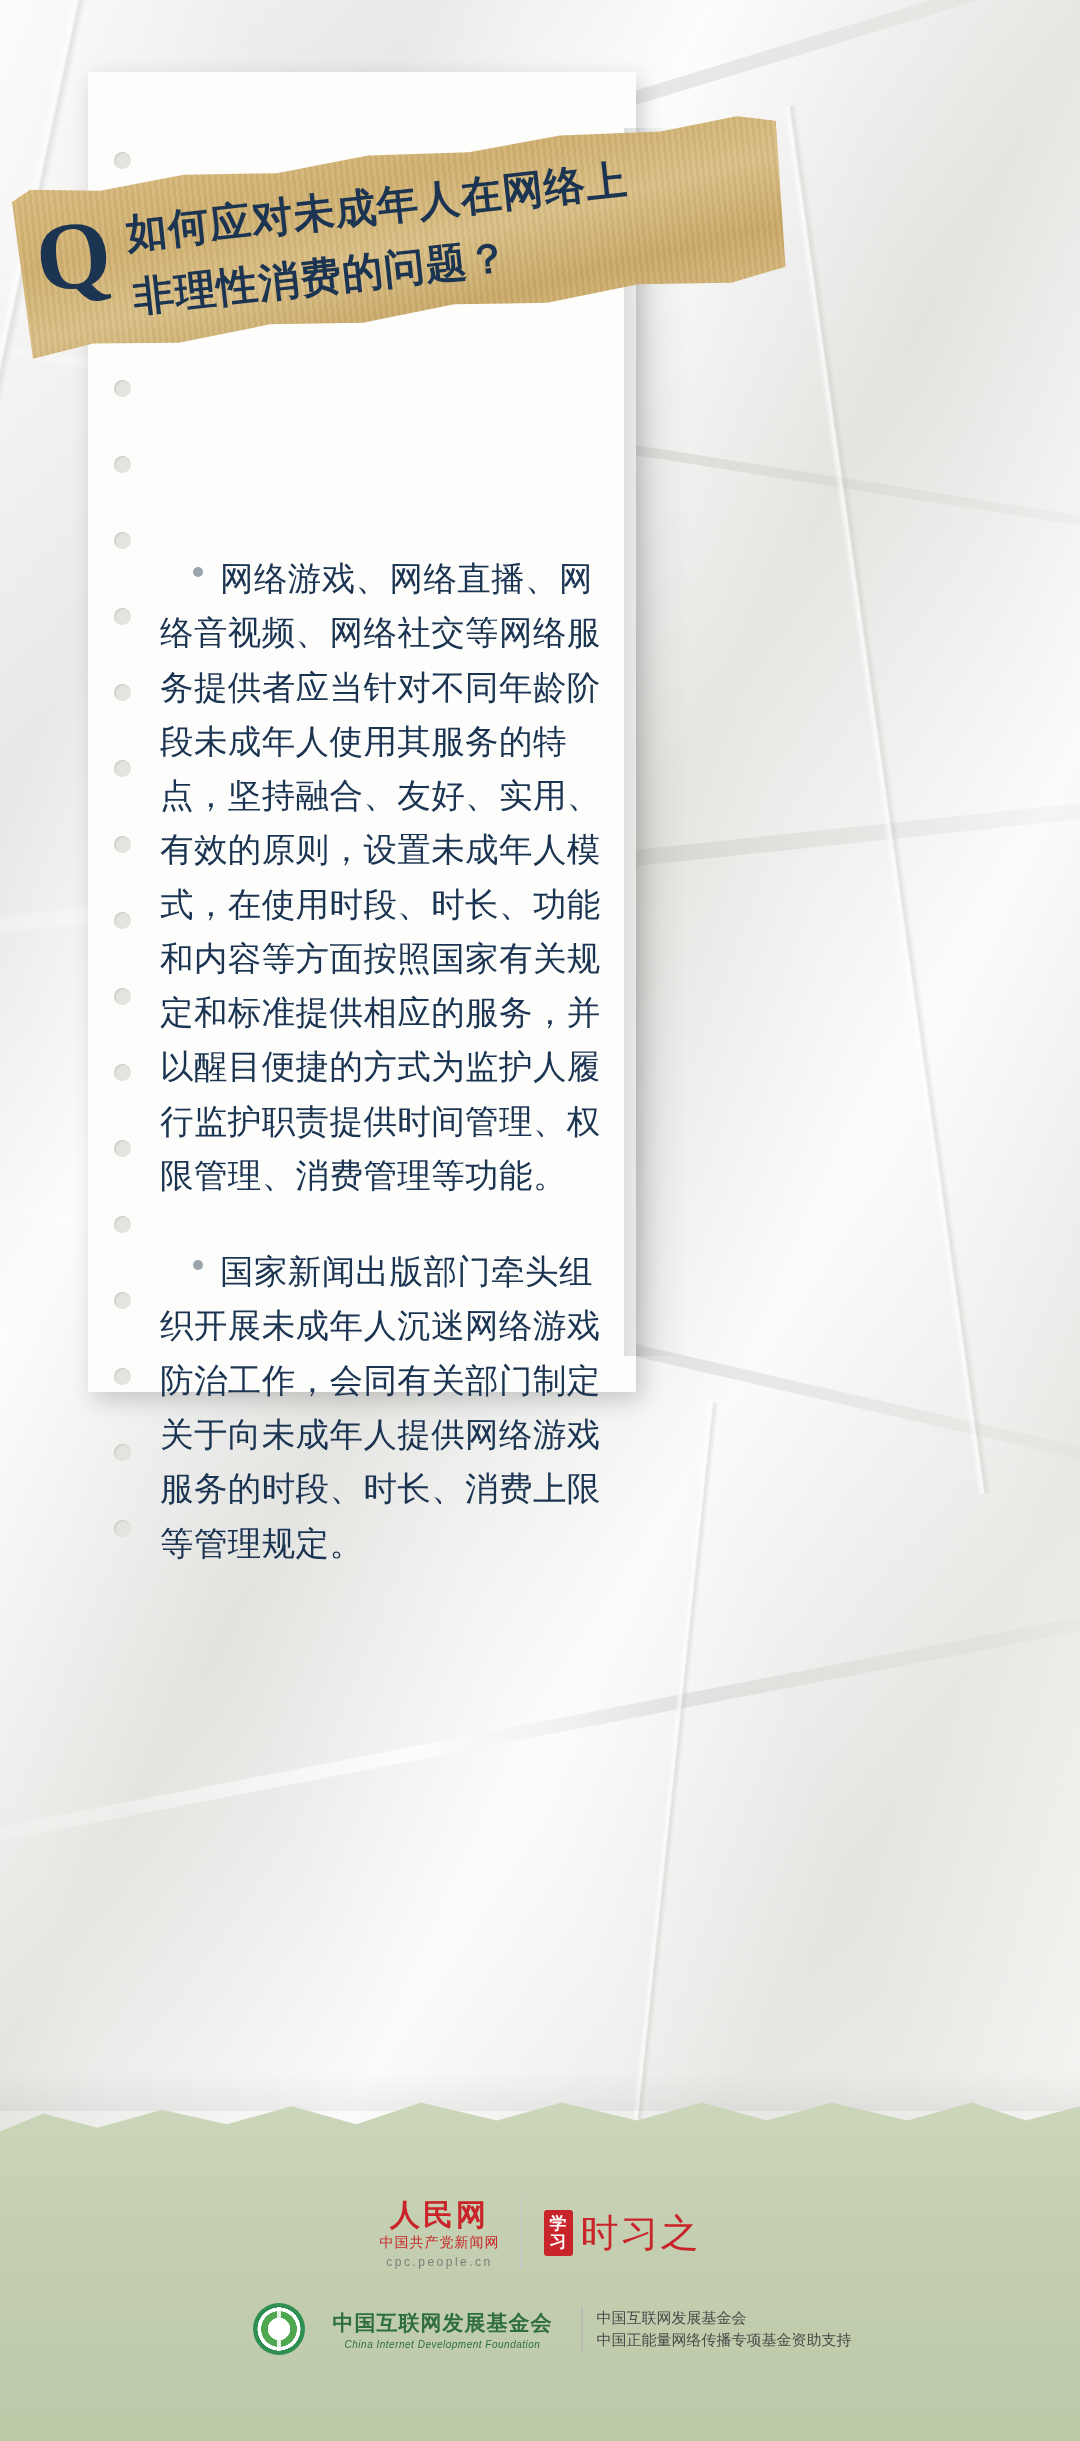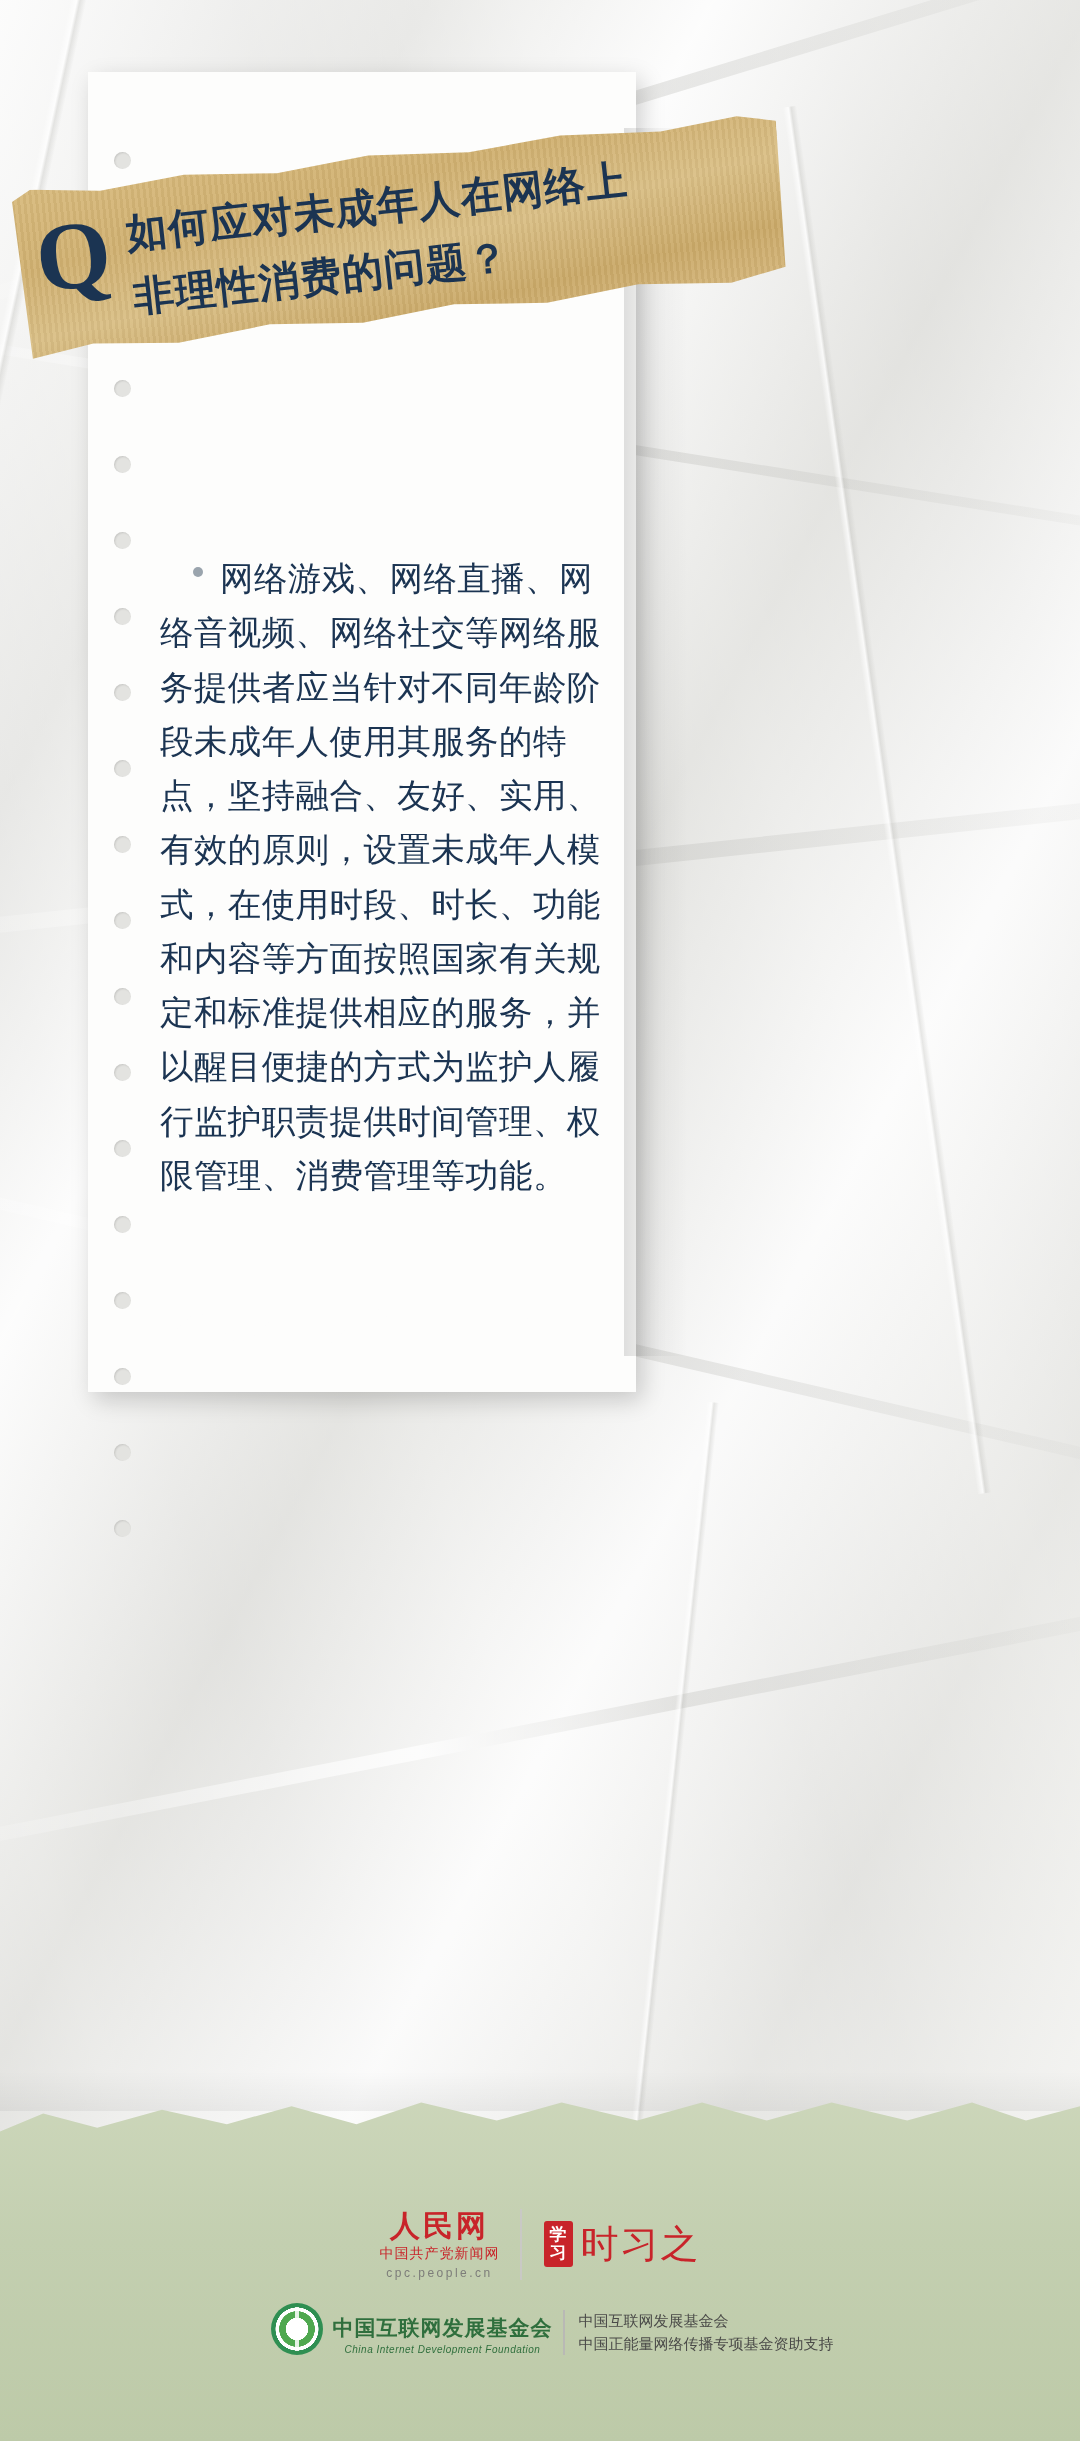--- a/index.html
+++ b/index.html
@@ -172,21 +172,21 @@
     left: 0;
     right: 0;
     bottom: 86px;
     text-align: center;
   }
   .logo-row {
     display: flex;
     align-items: center;
     justify-content: center;
     gap: 22px;
-    margin-bottom: 23px;
+    margin-bottom: 34px;
   }
   .pd-logo {
     text-align: center;
     padding-right: 20px;
     border-right: 2px solid #c9c9c5;
   }
   .pd-logo .cn {
     color: #c8242a;
     font-size: 30px;
     font-weight: bold;
@@ -225,23 +225,23 @@
   .xx-word {
     color: #c8242a;
     font-size: 38px;
     font-weight: normal;
     font-family: "Liberation Serif", serif;
     letter-spacing: 2px;
   }
 
   .cidf-row {
     display: flex;
-    align-items: flex-end;
+    align-items: center;
     justify-content: center;
-    gap: 10px;
+    gap: 28px;
     padding-left: 24px;
   }
   .cidf-mark {
     width: 52px;
     height: 52px;
     border-radius: 50%;
     background: radial-gradient(circle at 50% 50%, #ffffff 0 30%, #4fa84f 31% 48%, #ffffff 49% 58%, #2f8f52 59% 100%);
     position: relative;
     flex: none;
   }
@@ -327,20 +327,24 @@
   <div class="qmark">Q</div>
   <div class="qtext">
     <div>如何应对未成年人在网络上</div>
     <div>非理性消费的问题？</div>
   </div>
 
   <div class="content">
     <div class="para">
       <span class="bullet"></span>
       <span>网络游戏、网络直播、网络音视频、网络社交等网络服务提供者应当针对不同年龄阶段未成年人使用其服务的特点，坚持融合、友好、实用、有效的原则，设置未成年人模式，在使用时段、时长、功能和内容等方面按照国家有关规定和标准提供相应的服务，并以醒目便捷的方式为监护人履行监护职责提供时间管理、权限管理、消费管理等功能。</span>
+    </div>
+    <div class="para">
+      <span class="bullet"></span>
+      <span>国家新闻出版部门牵头组织开展未成年人沉迷网络游戏防治工作，会同有关部门制定关于向未成年人提供网络游戏服务的时段、时长、消费上限等管理规定。</span>
     </div>
   </div>
 
   <div class="footer">
     <div class="logo-row">
       <div class="pd-logo">
         <div class="cn">人民网</div>
         <div class="sub">中国共产党新闻网</div>
         <div class="url">cpc.people.cn</div>
       </div>

